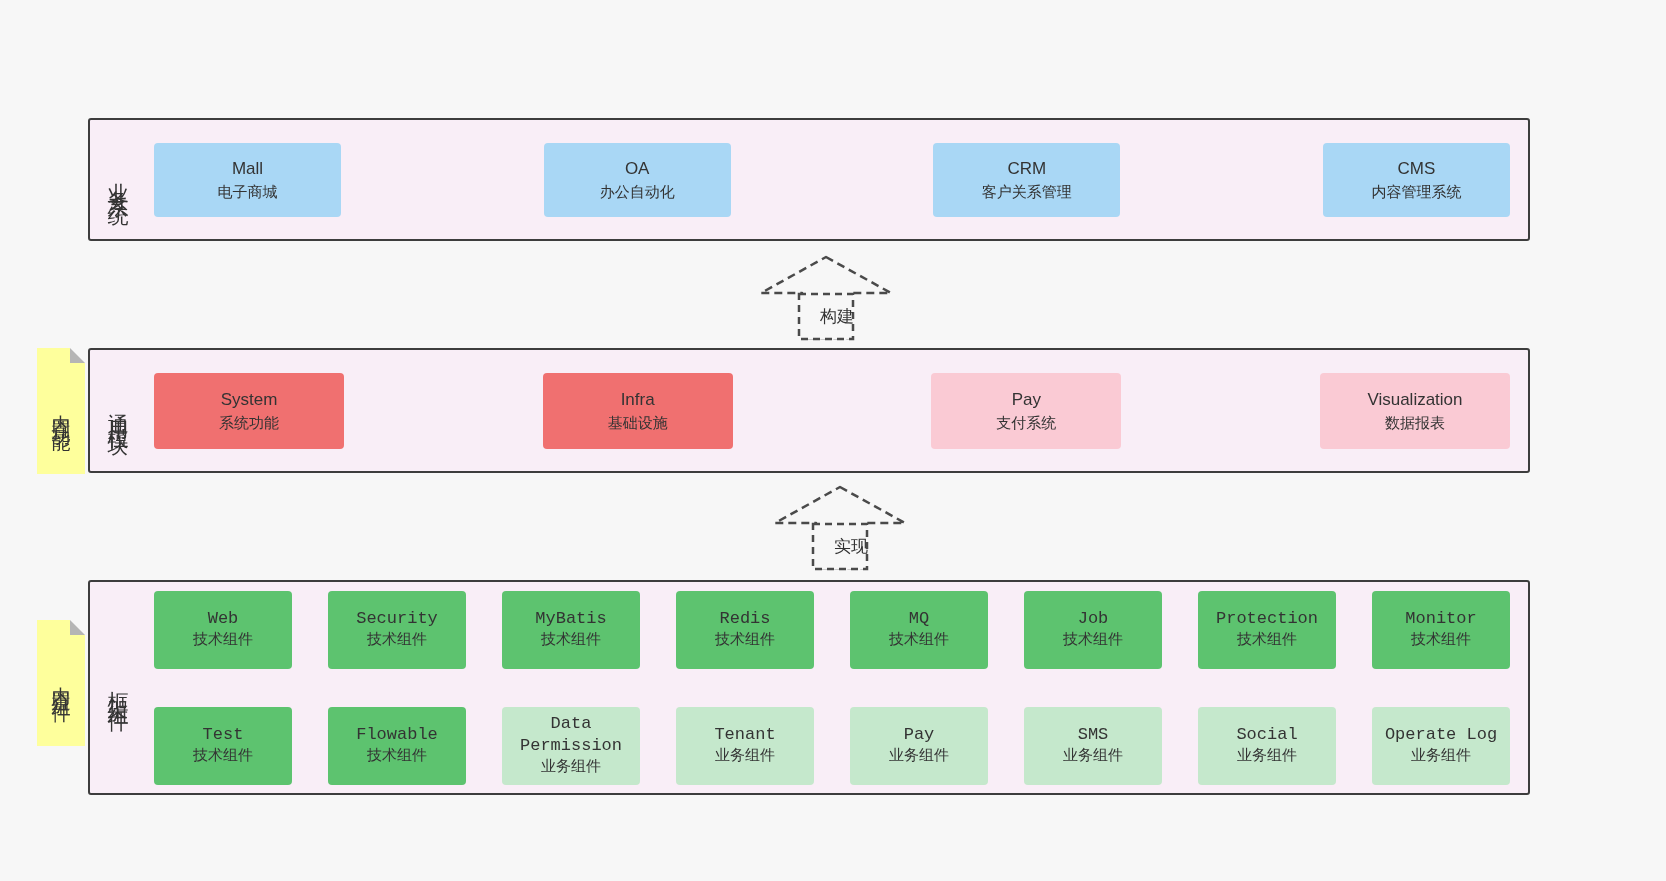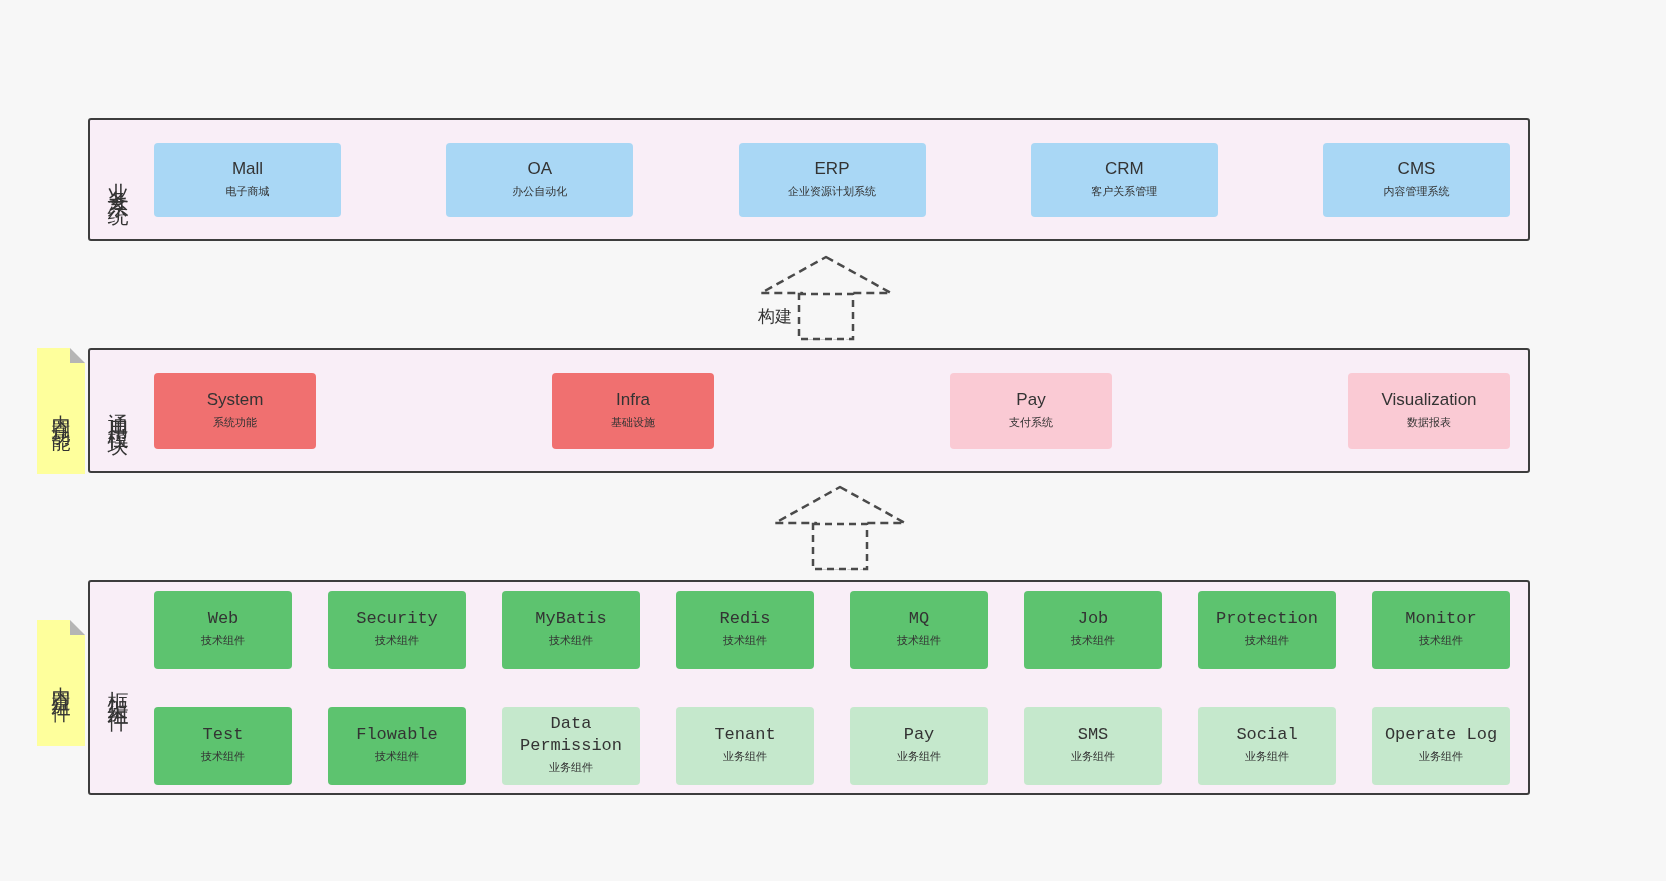--- a/index.html
+++ b/index.html
@@ -18,24 +18,24 @@
                  font-size:21px; letter-spacing:7px; color:#333; flex:0 0 auto; }
 
   .boxes { flex:1; display:flex; justify-content:space-between; align-items:center; margin-left:22px; }
   .rows  { flex:1; display:flex; flex-direction:column; gap:38px; margin-left:22px;font-family:Liberation Mono, monospace; }
   .row   { display:flex; justify-content:space-between; align-items:center; }
 
   
   .box { display:flex; flex-direction:column; justify-content:center; align-items:center;
          text-align:center; border-radius:4px; color:#333; padding:0 10px; line-height:23px; }
   .box-lg { width:187px; height:74px; }
-  .box-md { width:162px; height:76px;text-align:center; }
+  .box-md { width:190px; height:76px;text-align:center; }
   .box-sm { width:138px; height:78px; line-height:22px; }
   .box-name { font-size:17px; }
-  .box-desc { font-size:11px; }
+  .box-desc { font-size:15px; }
 
   .blue        { background:#a9d7f5; }
   .red         { background:#f07070; }
   .pink        { background:#facad4; }
   .green       { background:#5dc36f; }
   .green-light { background:#c5e8cc; }
 
   
   .sticky { position:absolute; left:37px; width:48px; height:126px; background:#feff9c;
             display:flex; align-items:center; justify-content:center; }
@@ -44,42 +44,38 @@
   .sticky::before { content:""; position:absolute; top:0; right:0; width:0; height:0;
                     border-left:15px solid #b5b5b5; border-top:15px solid #f7f7f7; }
   .sticky-label { writing-mode:vertical-rl; text-orientation:upright;
                   font-size:19px; letter-spacing:6px; color:#333; }
 
   
   .arrow { position:absolute; width:136px; height:88px; }
   #arrow-build     { left:758px; top:254px; }
   #arrow-implement { left:772px; top:484px; }
   .arrow svg { display:block; }
-  .arrow-label { position:absolute; left:0; width:100%; top:40px; height:45px;
-                 line-height:45px; font-size:17px; color:#333; }
+  .arrow-label { position:absolute; left:11px; width:100%; top:40px; height:45px;
+                 line-height:45px; text-align:center; font-size:17px; color:#333; }
 </style>
 </head>
 <body>
 
 <div class="canvas">
 
   <section class="panel" id="panel-business">
     <div class="panel-label">业务系统</div>
     <div class="boxes">
       <div class="box box-lg blue">
         <span class="box-name">Mall</span>
         <span class="box-desc">电子商城</span>
       </div>
       <div class="box box-lg blue">
         <span class="box-name">OA</span>
         <span class="box-desc">办公自动化</span>
-      </div>
-      <div class="box box-lg blue">
-        <span class="box-name">ERP</span>
-        <span class="box-desc">企业资源计划系统</span>
       </div>
       <div class="box box-lg blue">
         <span class="box-name">CRM</span>
         <span class="box-desc">客户关系管理</span>
       </div>
       <div class="box box-lg blue">
         <span class="box-name">CMS</span>
         <span class="box-desc">内容管理系统</span>
       </div>
     </div>
@@ -117,20 +113,21 @@
         <span class="box-desc">数据报表</span>
       </div>
     </div>
   </section>
 
   <div class="arrow" id="arrow-implement">
     <svg width="136" height="88" viewBox="0 0 136 88">
       <polygon points="68,3 133,39 92,39 92,84 44,84 44,39 3,39" fill="none" stroke="#4a4a4a" stroke-width="2.5" stroke-dasharray="8 5" stroke-linejoin="round"></polygon>
       <rect x="41" y="40" width="54" height="45" fill="#f7f7f7" stroke="#4a4a4a" stroke-width="2.5" stroke-dasharray="7 5"></rect>
     </svg>
+    <span class="arrow-label">实现</span>
   </div>
 
   <div class="sticky" id="sticky-components">
     <span class="sticky-label">内置组件</span>
   </div>
 
   <section class="panel" id="panel-components">
     <div class="panel-label">框架组件</div>
     <div class="rows">
       <div class="row">

